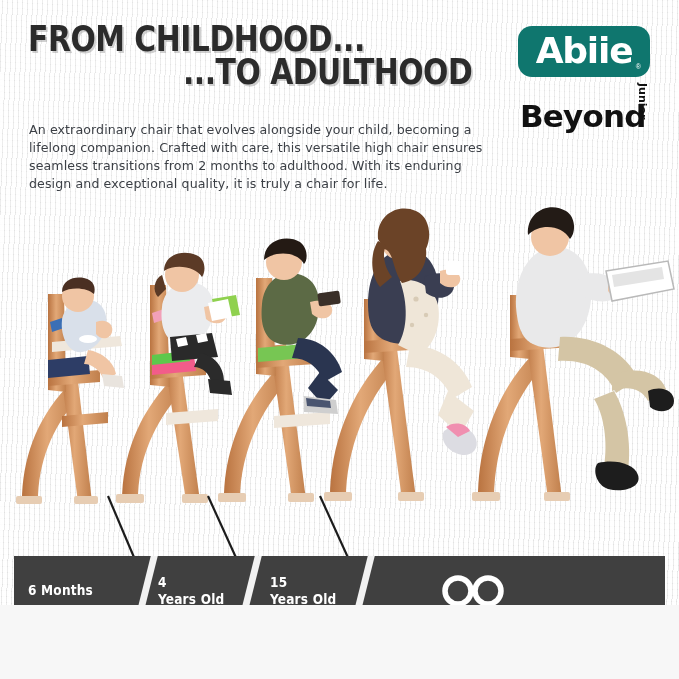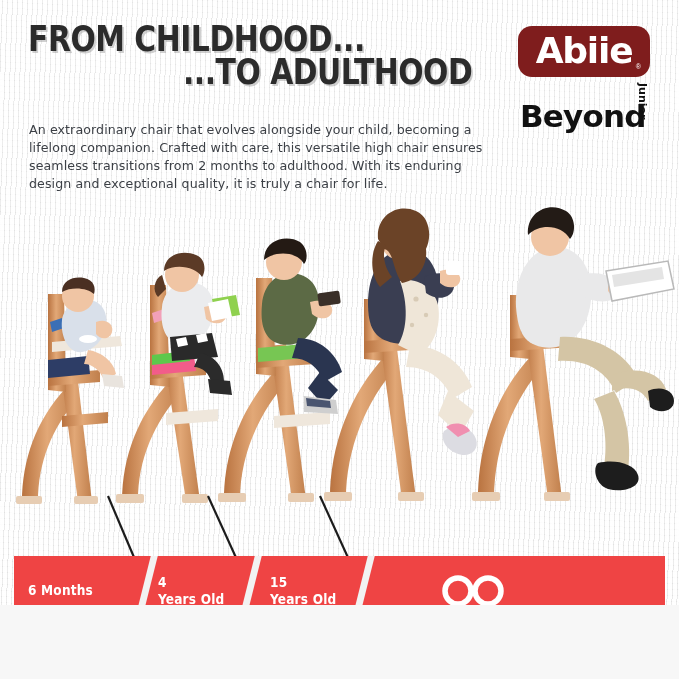--- a/index.html
+++ b/index.html
@@ -53,21 +53,21 @@
     position:absolute;left:29px;top:108px;width:465px;
     font-family:"DejaVu Sans","Liberation Sans",sans-serif;
     font-size:12.6px;line-height:18.2px;color:#3b3f45;
     letter-spacing:.1px;
   }
 
   
   #logo{position:absolute;left:508px;top:26px;width:160px;height:105px;}
   #logo .pill{
     position:absolute;left:10px;top:0;width:132px;height:51px;
-    background:#7f1d1d;border-radius:14px;
+    background:#0f766e;border-radius:14px;
   }
   #logo .pill .wordmark{
     position:absolute;inset:0;
     display:flex;align-items:center;justify-content:center;
     color:#ffffff;font-weight:bold;font-size:36px;letter-spacing:-1.2px;
     font-family:"DejaVu Sans","Liberation Sans",sans-serif;
     padding-bottom:3px;box-sizing:border-box;
   }
   #logo .pill .reg{
     position:absolute;right:9px;bottom:7px;color:#fff;font-size:7px;
@@ -89,21 +89,21 @@
   #scene{position:absolute;left:0;top:200px;width:679px;height:320px;}
   .chairfig{position:absolute;bottom:0;}
   .chairfig svg{display:block;overflow:visible;}
 
   
   #connectors{position:absolute;left:0;top:480px;width:679px;height:90px;}
 
   
   #timeline{
     position:absolute;left:14px;top:556px;width:651px;height:69px;
-    background:#ef4444;
+    background:#404040;
     overflow:hidden;
   }
   .divider{
     position:absolute;top:-6px;width:7px;height:82px;background:#f2f2f2;
   }
   .seg{
     position:absolute;top:0;height:69px;
     display:flex;flex-direction:column;justify-content:center;
     color:#ffffff;
     font-family:"DejaVu Sans Condensed","Liberation Sans Narrow","Liberation Sans",sans-serif;

